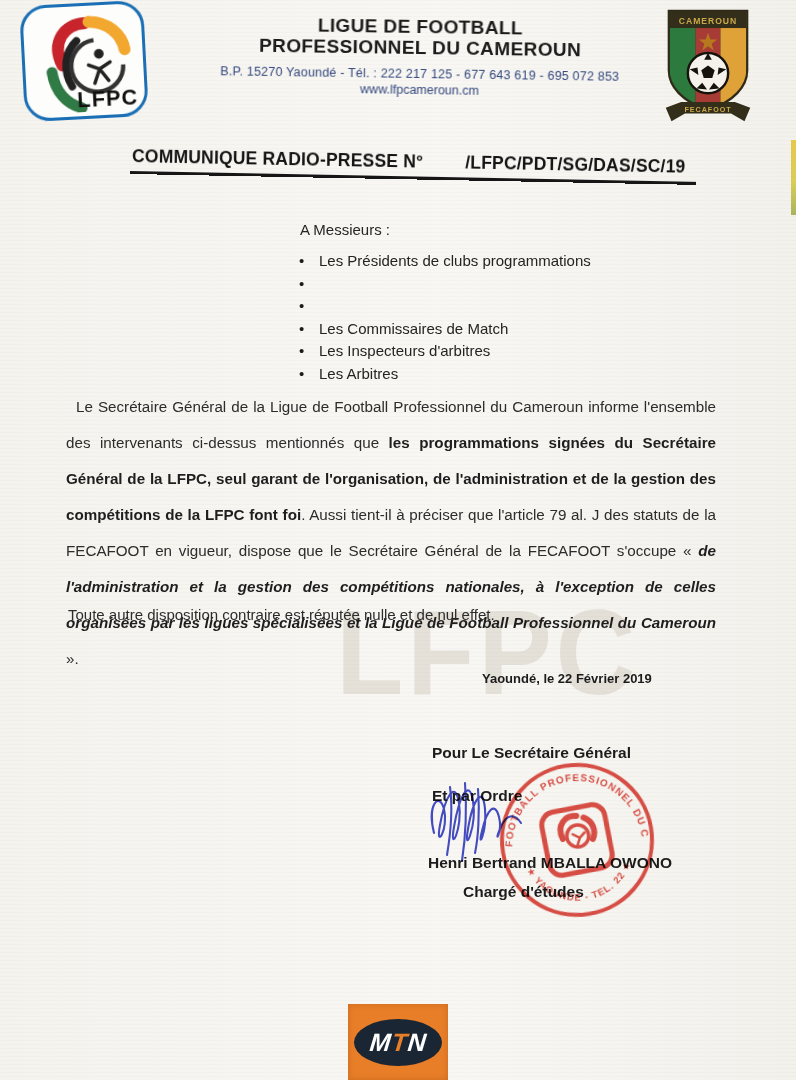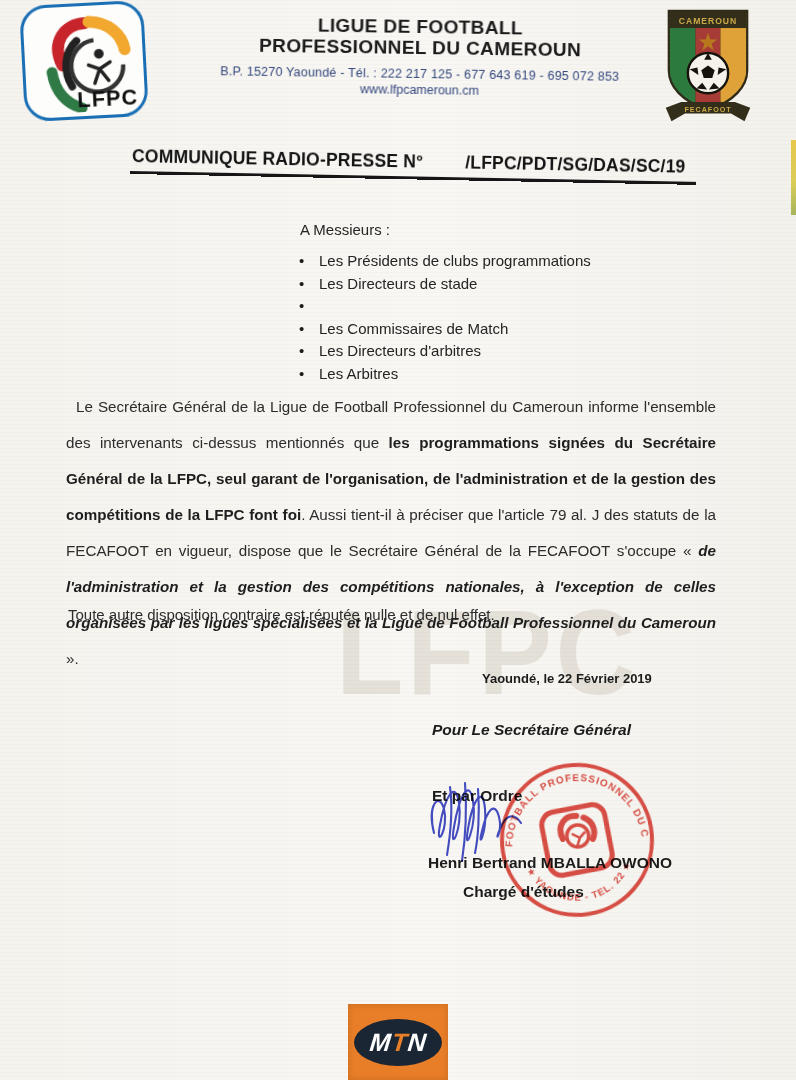--- a/index.html
+++ b/index.html
@@ -51,21 +51,21 @@
   .body-par{
     position:absolute;left:66px;top:389px;width:650px;
     font-size:15.2px;line-height:36px;text-align:justify;color:#2c2c2c;
     text-indent:10px;
   }
   .b{font-weight:bold;color:#1e1e1e;}
   .bi{font-weight:bold;font-style:italic;color:#1e1e1e;}
   .body-par2{position:absolute;left:68px;top:606px;font-size:15px;color:#2c2c2c;}
   .dateline{position:absolute;left:482px;top:671px;font-size:13px;font-weight:bold;color:#1c1c1c;}
   
-  .sig-for{position:absolute;left:432px;top:721px;font-size:15.5px;font-weight:bold;color:#1c1c1c;z-index:2;font-style:italic;}
+  .sig-for{position:absolute;left:432px;top:744px;font-size:15.5px;font-weight:bold;color:#1c1c1c;z-index:2;}
   .sig-order{position:absolute;left:432px;top:787px;font-size:15.5px;font-weight:bold;color:#1c1c1c;z-index:2;}
   .sig-name{position:absolute;left:428px;top:854px;font-size:15.5px;font-weight:bold;color:#1c1c1c;z-index:2;}
   .sig-role{position:absolute;left:463px;top:883px;font-size:15.5px;font-weight:bold;color:#1c1c1c;z-index:2;}
   .signature-svg{position:absolute;left:420px;top:765px;z-index:3;mix-blend-mode:multiply;}
   .stamp-svg{position:absolute;left:497px;top:760px;z-index:3;mix-blend-mode:multiply;opacity:.9;transform:rotate(-4deg);}
   
   .watermark{
     position:absolute;left:336px;top:592px;z-index:0;
     font-size:120px;font-weight:bold;letter-spacing:4px;line-height:1;
     color:rgba(186,176,160,0.30);transform:scaleX(.92);transform-origin:left;
@@ -148,32 +148,31 @@
 
     <div class="salutation">A Messieurs :</div>
 
     <ul class="recipients">
       <li>
           <span class="dot">•</span>
           <span>Les Présidents de clubs programmations</span>
         </li>
       <li>
           <span class="dot">•</span>
-          <span>Les Directeurs de stade</span>
         </li>
       <li>
           <span class="dot">•</span>
         </li>
       <li>
           <span class="dot">•</span>
           <span>Les Commissaires de Match</span>
         </li>
       <li>
           <span class="dot">•</span>
-          <span>Les Directeurs d'arbitres</span>
+          <span>Les Inspecteurs d'arbitres</span>
         </li>
       <li>
           <span class="dot">•</span>
           <span>Les Arbitres</span>
         </li>
     </ul>
 
     <div class="body-par"><span>Le Secrétaire Général de la Ligue de Football Professionnel du Cameroun informe l'ensemble des intervenants ci-dessus mentionnés que </span><span class="b">les programmations signées du Secrétaire Général de la LFPC, seul garant de l'organisation, de l'administration et de la gestion des compétitions de la LFPC font foi</span><span>. Aussi tient-il à préciser que l'article 79 al. J des statuts de la FECAFOOT en vigueur, dispose que le Secrétaire Général de la FECAFOOT s'occupe « </span><span class="bi">de l'administration et la gestion des compétitions nationales, à l'exception de celles organisées par les ligues spécialisées et la Ligue de Football Professionnel du Cameroun</span><span> ».</span></div>
 
     <div class="body-par2">Toute autre disposition contraire est réputée nulle et de nul effet.</div>

